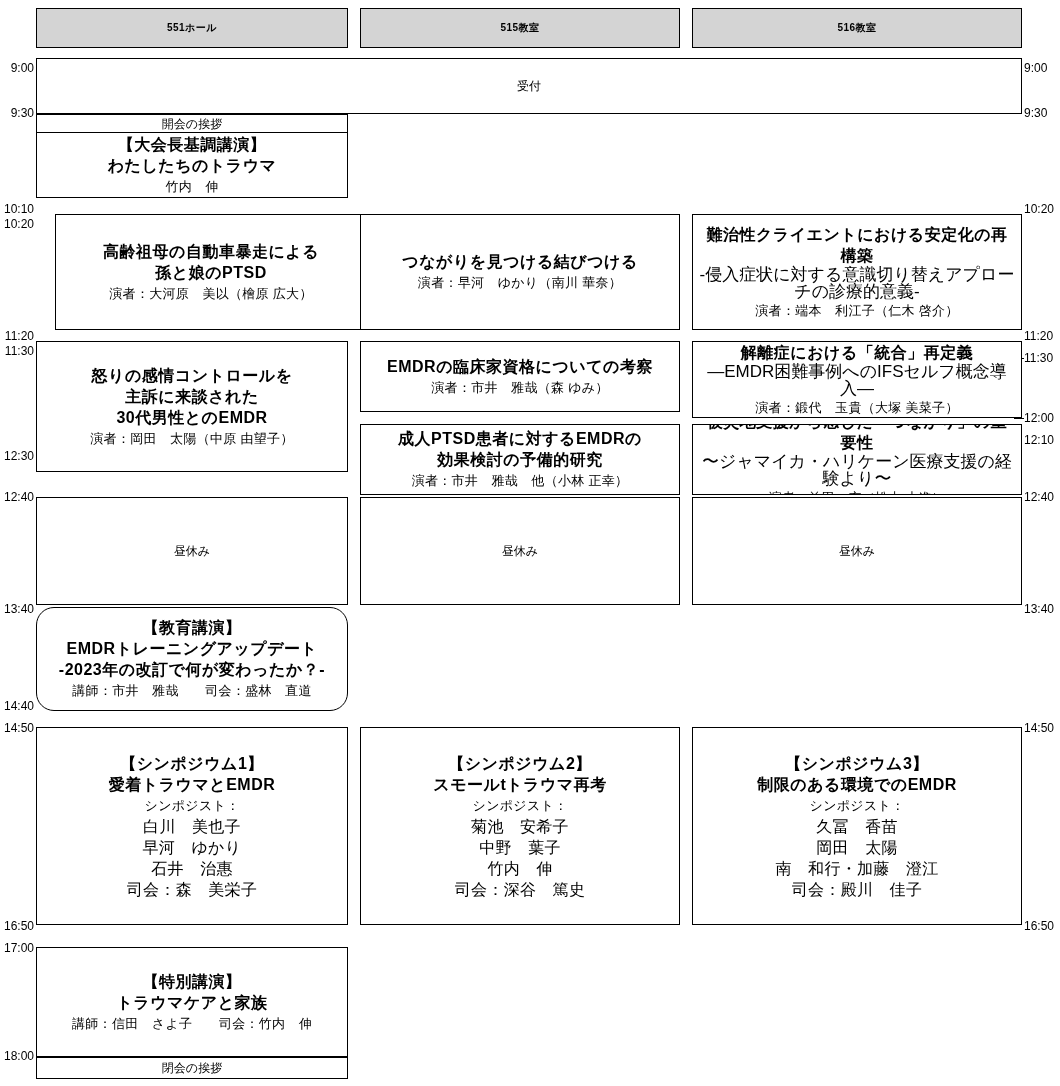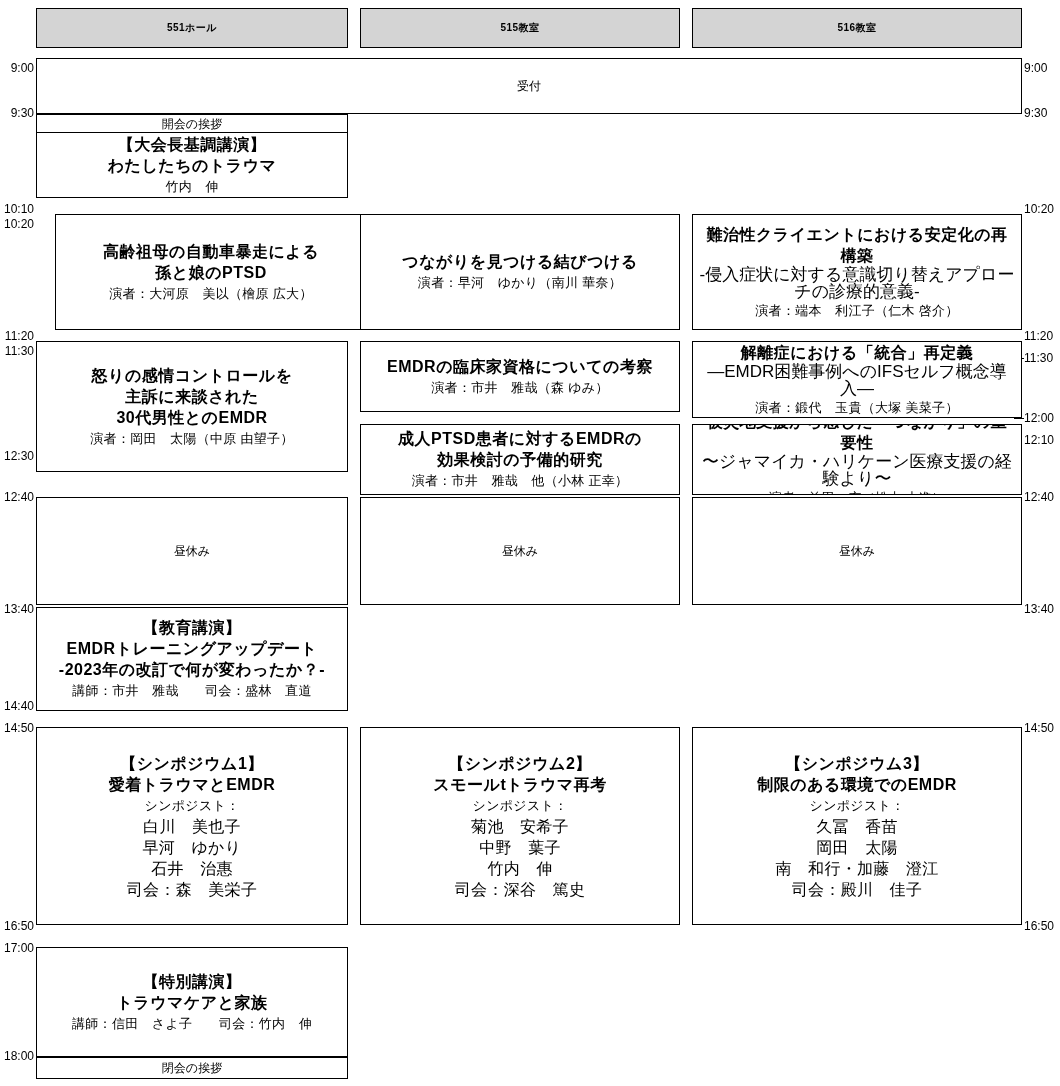--- a/index.html
+++ b/index.html
@@ -195,21 +195,21 @@
   <div class="box" style="left:36px; top:497px; width:312px; height:108px;">
     <div class="ln plain">昼休み</div>
   </div>
   <div class="box" style="left:360px; top:497px; width:320px; height:108px;">
     <div class="ln plain">昼休み</div>
   </div>
   <div class="box" style="left:692px; top:497px; width:330px; height:108px;">
     <div class="ln plain">昼休み</div>
   </div>
 
-  <div class="box" style="left:36px; top:607px; width:312px; height:104px;">
+  <div class="box" style="left:36px; top:607px; width:312px; height:104px;border-radius:18px;">
     <div class="ln ttl">【教育講演】</div>
     <div class="ln ttl">EMDRトレーニングアップデート</div>
     <div class="ln ttl">-2023年の改訂で何が変わったか？-</div>
     <div class="ln spk">講師：市井　雅哉　　司会：盛林　直道</div>
   </div>
 
   <div class="box" style="left:36px; top:727px; width:312px; height:198px;">
     <div class="ln ttl">【シンポジウム1】</div>
     <div class="ln ttl">愛着トラウマとEMDR</div>
     <div class="ln spk">シンポジスト：</div>

